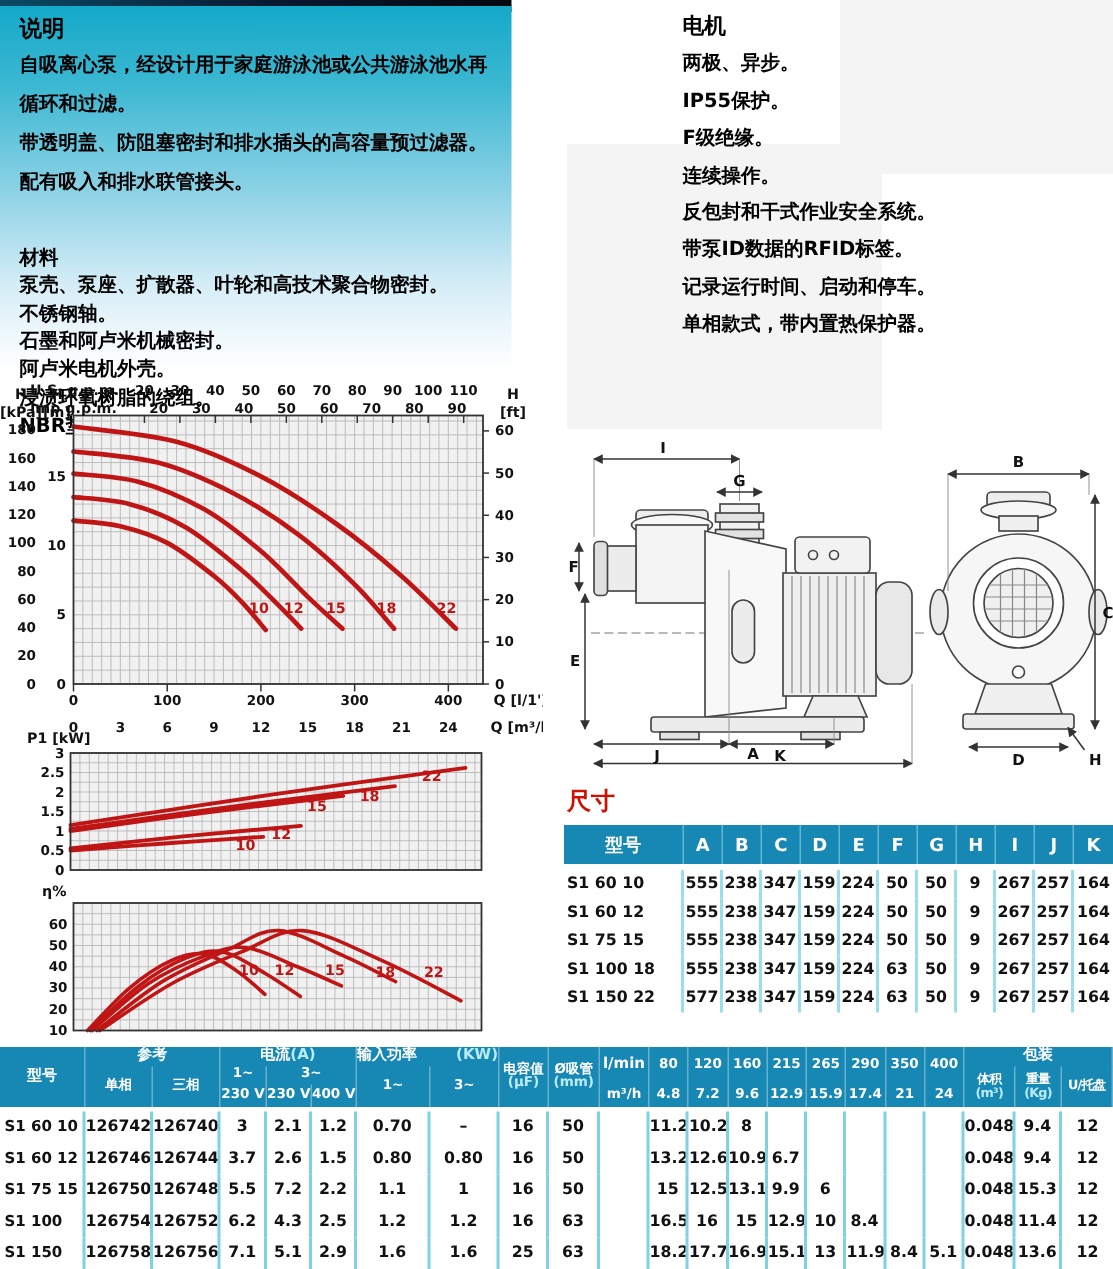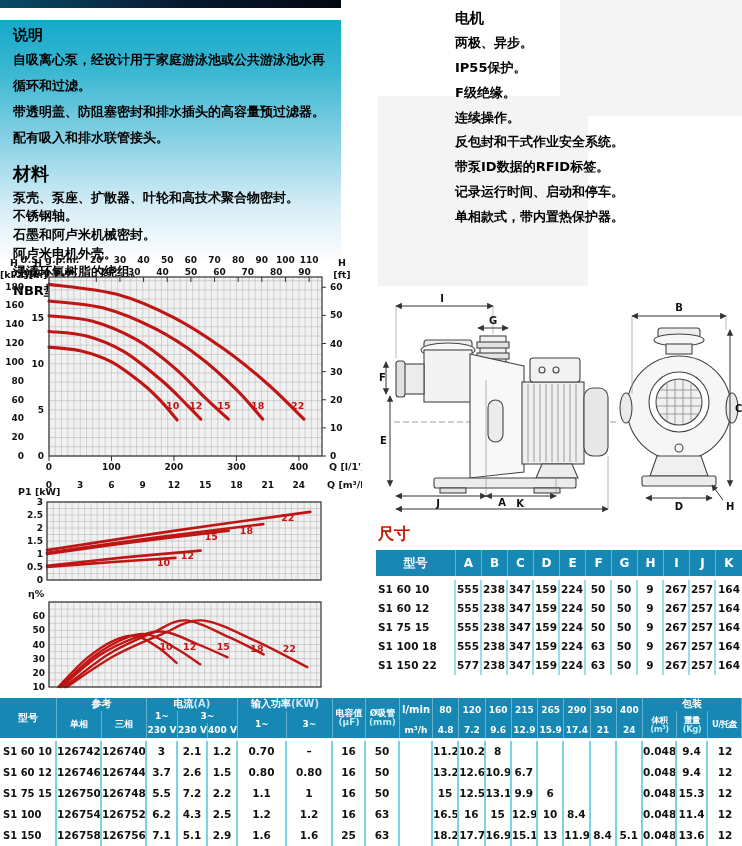--- a/index.html
+++ b/index.html
@@ -3,26 +3,26 @@
 <meta charset="utf-8">
 <style>
   html,body{margin:0;padding:0;background:#fff;font-family:"DejaVu Sans",sans-serif;}
   #page{position:relative;width:742px;height:846px;background:#ffffff;overflow:hidden;}
 
   .shade{position:absolute;background:#f4f4f4;}
 
   
   .topbar{position:absolute;left:0;top:0;width:341px;height:8px;
           background:linear-gradient(90deg,#0a4a66,#081830 55%,#04080f);}
-  .desc-box{position:absolute;left:0;top:20px;width:341px;height:242px;box-sizing:border-box;
+  .desc-box{position:absolute;left:0;top:4px;width:341px;height:242px;box-sizing:border-box;
             padding:4px 10px 0 13px;
             background:linear-gradient(180deg,#14a9c9 0%,#3cb8d2 22%,#8fd3e6 52%,#d8eef7 78%,#ffffff 100%);}
   .desc-title{font-size:15px;font-weight:bold;color:#000;line-height:1.5;}
   .desc-line{font-size:13px;font-weight:600;color:#000;line-height:2.02;}
-  .mat-title{font-size:18px;font-weight:bold;color:#000;margin-top:10px;line-height:1.5;font-family:Liberation Mono, monospace;}
+  .mat-title{font-size:13px;font-weight:bold;color:#000;margin-top:27px;line-height:1.5;}
   .mat-line{font-size:13px;font-weight:600;color:#000;line-height:1.44;}
 
   
   .motor{position:absolute;left:455px;top:6px;width:285px;}
   .motor-title{font-size:14.5px;font-weight:bold;color:#000;line-height:1.7;}
   .motor-line{font-size:13px;font-weight:600;color:#000;line-height:1.92;}
 
   
   #charts{position:absolute;left:0;top:246px;}
   .tick{font-size:9px;font-weight:bold;fill:#111;}
@@ -648,21 +648,21 @@
         </div>
         <div class="hc small" style="grid-area: 3 / 4;">
           <span>230 V</span>
         </div>
         <div class="hc small" style="grid-area: 3 / 5;">
           <span>230 V</span>
         </div>
         <div class="hc small" style="grid-area: 3 / 6;">
           <span>400 V</span>
         </div>
-        <div class="hc" style="grid-area: 1 / 7 / auto / 9;">
+        <div class="hc" style="grid-area: 1 / 7 / auto / 9; justify-content: space-between;">
           <span>输入功率</span>
           <span class="unit">(KW)</span>
         </div>
         <div class="hc small" style="grid-area: 2 / 7 / 4;">
           <span>1~</span>
         </div>
         <div class="hc small" style="grid-area: 2 / 8 / 4;">
           <span>3~</span>
         </div>
         <div class="hc small stack" style="grid-area: 1 / 9 / 4;">

